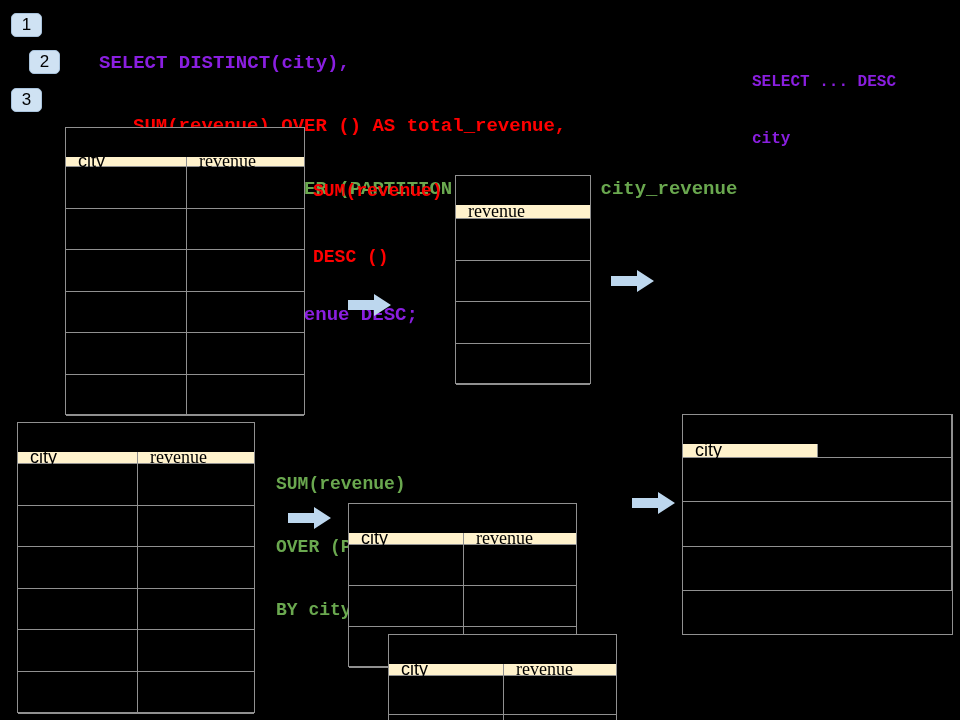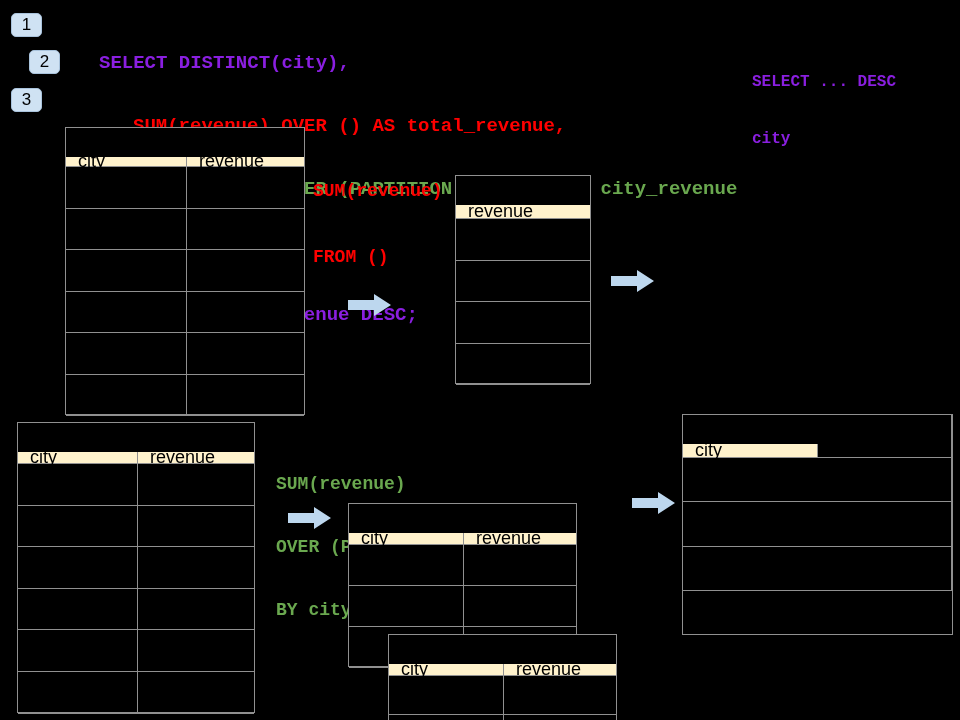--- a/index.html
+++ b/index.html
@@ -33,21 +33,21 @@
   }
   .cell{border-right:1px solid var(--c-table_border,#909090);border-bottom:1px solid var(--c-table_border,#909090);}
   .cell.lastcol{border-right:none;}
   .hd{
     background:var(--c-table_header_bg,#fff2cc);color:#000;font-size:18px;
     display:flex;align-items:center;padding-left:12px;box-sizing:border-box;
     border-right:1px solid var(--c-table_border,#909090);
     border-bottom:1px solid var(--c-table_border,#909090);
     margin-top:29px;
   }
-  .hd.lastcol{border-right:none;}
+  .hd.lastcol{border-right:none;font-family:Liberation Serif, serif;}
 
   .arrow{position:absolute;width:44px;height:24px;}
   .arrow path{fill:var(--c-arrow,#bdd7ee);}
 </style>
 </head>
 <body>
 
 <div class="canvas">
 
   <div class="badge" style="left:11px;top:13px;">
@@ -68,21 +68,21 @@
     <div class="purple" style="margin-left:22px;">ORDER by city_revenue DESC;</div>
   </div>
 
   <div class="sideblock mono purple">
     <div>SELECT ... DESC</div>
     <div>city</div>
   </div>
 
   <div class="note note-total mono red">
     <div>SUM(revenue)</div>
-    <div>FROM ()</div>
+    <div>DESC ()</div>
   </div>
 
   <div class="note note-partition mono green">
     <div>SUM(revenue)</div>
     <div>OVER (PARTITION</div>
     <div>BY city)</div>
   </div>
 
   <div class="tbl" style="left:65px;top:127px;width:240px;height:288px;grid-template-columns:121px 117px;grid-template-rows:39px;grid-auto-rows:41.5px;">
     <div class="hd">city</div>

